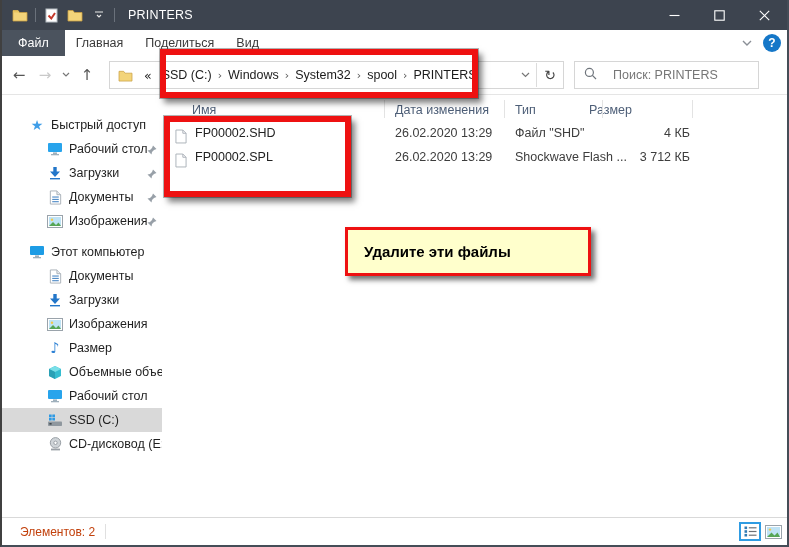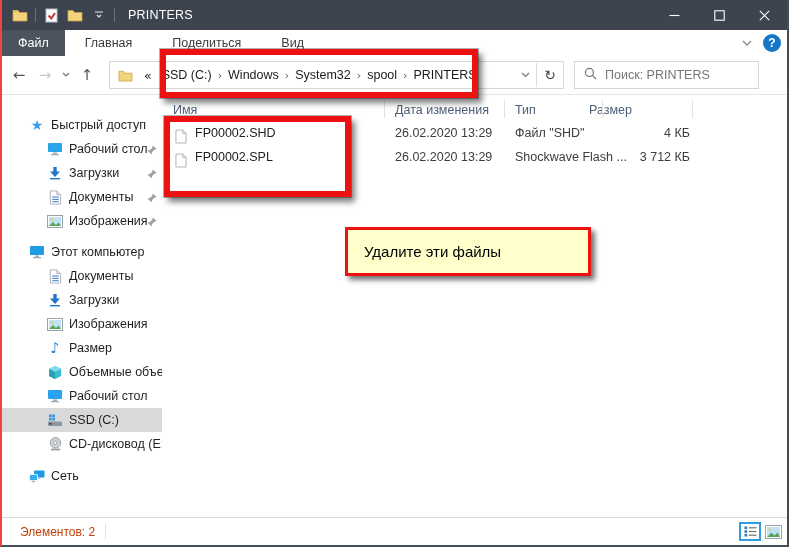--- a/index.html
+++ b/index.html
@@ -1,51 +1,51 @@
 <!DOCTYPE html>
 <html><head>
 <meta charset="utf-8">
 <style>
   html,body{margin:0;padding:0;background:#fff;}
   .window{position:relative;width:789px;height:547px;box-sizing:border-box;overflow:hidden;
     background:#fff;font-family:"Liberation Sans",sans-serif;font-size:12.5px;color:#1f1f1f;
-    border-left:2px solid #ef4444;border-right:2px solid #454d57;border-bottom:2px solid #454d57;}
+    border-left:2px solid #404040;border-right:2px solid #454d57;border-bottom:2px solid #454d57;}
   .glyph{font-family:"DejaVu Sans",sans-serif;}
   
   .titlebar{position:absolute;left:0;top:0;right:0;height:30px;background:#3d444f;display:flex;align-items:center;color:#fff;}
   .tb-pad{width:8px}
   .qat{display:flex;align-items:center;gap:4px}
   .qat-btn{width:20px;height:22px;display:flex;align-items:center;justify-content:center}
   .tb-sep{width:1px;height:14px;background:#6a717b;margin:0 5px}
   .tb-title{margin-left:8px;font-size:12.5px;color:#fff;letter-spacing:.2px}
   .tb-space{flex:1}
   .win-btn{width:45px;height:30px;display:flex;align-items:center;justify-content:center}
   
   .tabrow{position:absolute;left:0;top:30px;right:0;height:26px;background:#fff;display:flex;align-items:stretch;}
   .tab-file{margin-left:0;background:#4b535e;color:#fff;padding:0 16px;line-height:26px;}
-  .tab{padding:0 20px;line-height:26px;color:#3a3a3a;}
+  .tab{padding:0 11px;line-height:26px;color:#3a3a3a;}
   .ribbon-right{position:absolute;right:6px;top:30px;height:26px;display:flex;align-items:center;gap:10px}
   .help-btn{width:18px;height:18px;border-radius:50%;background:#1577c8;color:#fff;font-weight:bold;
     display:flex;align-items:center;justify-content:center;font-size:12px}
   
   .toolbar{position:absolute;left:0;top:56px;right:0;height:39px;background:#fff;border-bottom:1px solid #e5e5e5;box-sizing:border-box}
   .nav{position:absolute;left:4px;top:5px;height:28px;display:flex;align-items:center}
   .nav-btn{width:26px;height:28px;display:flex;align-items:center;justify-content:center;font-size:15px;color:#555}
   .nav-btn.small{width:16px}
   .nav-btn.disabled{color:#c9c9c9}
   .addr{position:absolute;left:107px;top:5px;width:455px;height:28px;border:1px solid #d6d6d6;box-sizing:border-box;
     background:#fff;display:flex;align-items:center;padding-left:6px}
   .crumb{padding:0 5px;color:#1b1b1b;white-space:nowrap}
   .crumb-sep{color:#555;font-size:11px;padding:0 1px}
   .addr-space{flex:1}
   .addr-chevron{width:22px;display:flex;justify-content:center}
   .addr-vsep{width:1px;height:24px;background:#dcdcdc}
   .refresh{width:26px;text-align:center;font-size:14px;color:#444}
   .searchbox{position:absolute;left:572px;top:5px;width:185px;height:28px;border:1px solid #d6d6d6;box-sizing:border-box;
-    display:flex;align-items:center;padding-left:9px;gap:6px}
+    display:flex;align-items:center;padding-left:9px;gap:14px}
   .searchbox input{border:none;outline:none;flex:1;font:inherit;font-size:12.5px;color:#333;min-width:0}
   .searchbox input::placeholder{color:#767676;opacity:1}
   
   .sidebar{position:absolute;left:0;top:95px;width:160px;bottom:28px;overflow:hidden;background:#fff}
   .side-divider{position:absolute;left:160px;top:95px;bottom:28px;width:1px;background:#ededed}
   .side-item{position:relative;height:24px;display:flex;align-items:center;white-space:nowrap;overflow:hidden}
   .side-item.lvl0{padding-left:26px}
   .side-item.lvl1{padding-left:44px}
   .side-item.sel{background:#d9d9d9}
   .si{width:18px;display:flex;align-items:center;justify-content:center;margin-right:5px;flex:none}
@@ -66,21 +66,21 @@
   .st-sep{position:absolute;left:103px;top:6px;width:1px;height:15px;background:#e0e0e0}
   .view-details{position:absolute;right:26px;top:4px;width:22px;height:19px;border:2px solid #2f9ce3;background:#fff;
     box-sizing:border-box;display:flex;align-items:center;justify-content:center}
   .view-icons{position:absolute;right:5px;top:6px;width:18px;height:15px;display:flex;align-items:center;justify-content:center}
   
   .ann{position:absolute;pointer-events:none;z-index:9}
   .redbox{border:6px solid #ee1111;box-sizing:border-box;box-shadow:4px 5px 6px rgba(0,0,0,.5),0 0 0 1px rgba(90,90,90,.45)}
   .red1{left:158px;top:49px;width:318px;height:49px}
   .red2{left:162px;top:116px;width:187px;height:81px}
   .callout{left:343px;top:227px;width:246px;height:49px;background:#ffffcc;border:3px solid #ee1111;box-sizing:border-box;
-    box-shadow:4px 4px 5px rgba(0,0,0,.55);font-weight:normal;font-size:15px;color:#000;padding:13px 8px 0 16px}
+    box-shadow:4px 4px 5px rgba(0,0,0,.55);font-weight:bold;font-size:15px;color:#000;padding:13px 8px 0 16px}
 </style>
 </head>
 <body>
 
 <div class="window">
 
   <div class="titlebar">
     <div class="tb-pad"></div>
     <span class="qat-btn">
       <svg width="16" height="14" viewBox="0 0 16 14">
@@ -340,36 +340,25 @@
       <span class="si">
           <svg width="15" height="14" viewBox="0 0 15 14">
             <circle cx="7.5" cy="5.8" r="5.2" fill="#cfd4d8" stroke="#9aa0a6"></circle>
             <circle cx="7.5" cy="5.8" r="1.7" fill="#fff" stroke="#9aa0a6"></circle>
             <rect x="3" y="11.6" width="9" height="1.8" fill="#9aa0a6"></rect>
           </svg>
         </span>
       <span>CD-дисковод (E:)</span>
     </div>
     <div class="sp8"></div>
-    <div class="side-item lvl0">
-      <span class="si">
-          <svg width="16" height="13" viewBox="0 0 16 13">
-            <rect x="5" y="0.5" width="10.5" height="7" rx="0.8" fill="#1d9ce5"></rect>
-            <rect x="8.5" y="7.5" width="3" height="1.2" fill="#9fb0bc"></rect>
-            <rect x="0.5" y="4.5" width="8" height="6" rx="0.6" fill="#34aef0" stroke="#fff" stroke-width="0.8"></rect>
-            <rect x="2.8" y="10.8" width="3.2" height="1.4" fill="#9fb0bc"></rect>
-          </svg>
-        </span>
-      <span>Сеть</span>
-    </div>
   </div>
   <div class="side-divider"></div>
 
   <div class="filearea">
-    <span class="col-h" style="left:11px">Имя</span>
+    <span class="col-h" style="left:30px">Имя</span>
     <span class="col-h" style="left:233px">Дата изменения</span>
     <span class="col-h" style="left:353px">Тип</span>
     <span class="col-h" style="left:427px">Размер</span>
     <span class="col-sep" style="left:222px"></span>
     <span class="col-sep" style="left:342px"></span>
     <span class="col-sep" style="left:440px"></span>
     <span class="col-sep" style="left:530px"></span>
 
     <div class="frow" style="top:31px">
       <span class="ficon"><svg width="12" height="15" viewBox="0 0 13 16">

